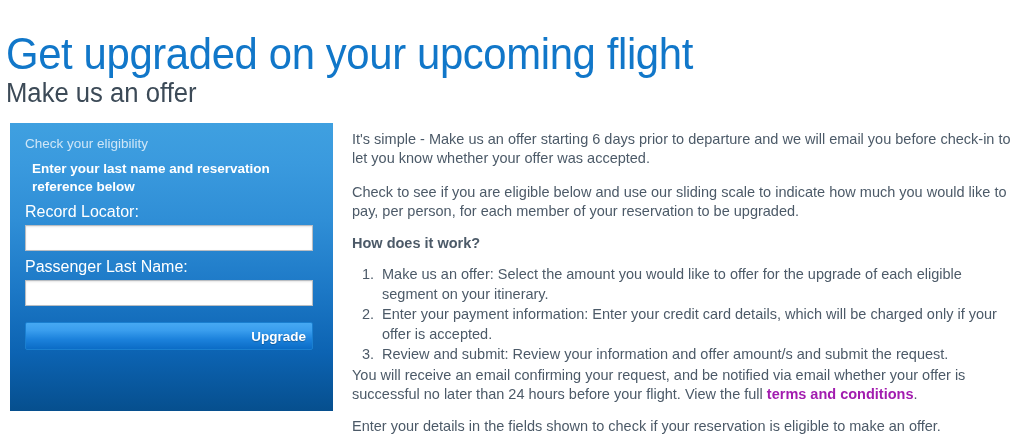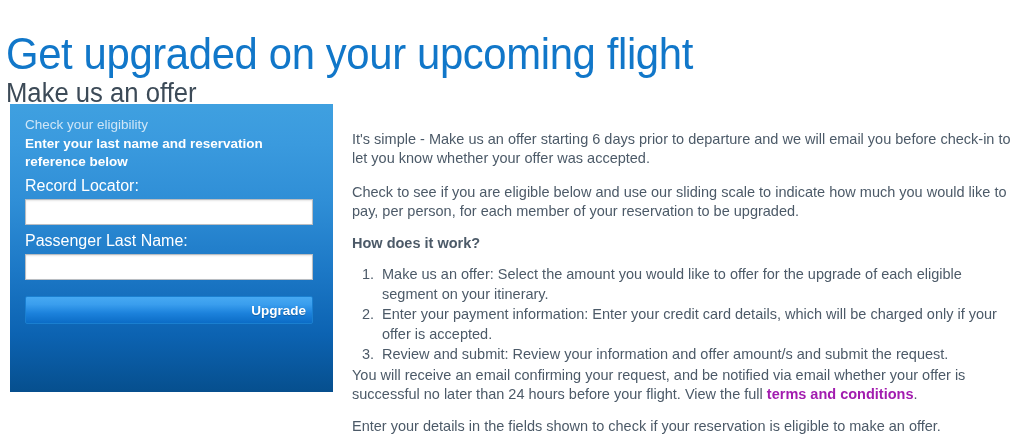--- a/index.html
+++ b/index.html
@@ -49,21 +49,21 @@
     white-space: nowrap;
     font-family: "Liberation Sans Narrow", "Liberation Sans", sans-serif;
     transform: scaleX(0.95);
     transform-origin: left center;
   }
 
   
   .eligibility-panel {
     position: absolute;
     left: 10px;
-    top: 104px;
+    top: 123px;
     width: 323px;
     height: 288px;
     background: linear-gradient(to bottom,
                 #3fa0e0 0%,
                 #3a9ade 14%,
                 #2f8ed6 34%,
                 #1c78c6 58%,
                 #0c63b2 80%,
                 #064f8e 100%);
     box-sizing: border-box;
@@ -74,21 +74,21 @@
     line-height: 18px;
     color: #cfe6f7;
     font-weight: normal;
     margin: 0 0 1px 0;
   }
   .panel-note {
     font-size: 13.5px;
     line-height: 17.5px;
     color: #ffffff;
     font-weight: bold;
-    margin: 0;
+    margin: 7px;
   }
   .field-label {
     font-size: 16px;
     line-height: 19px;
     color: #ffffff;
     font-weight: normal;
     margin: 6px 0 4px 0;
   }
   .text-input {
     display: block;

